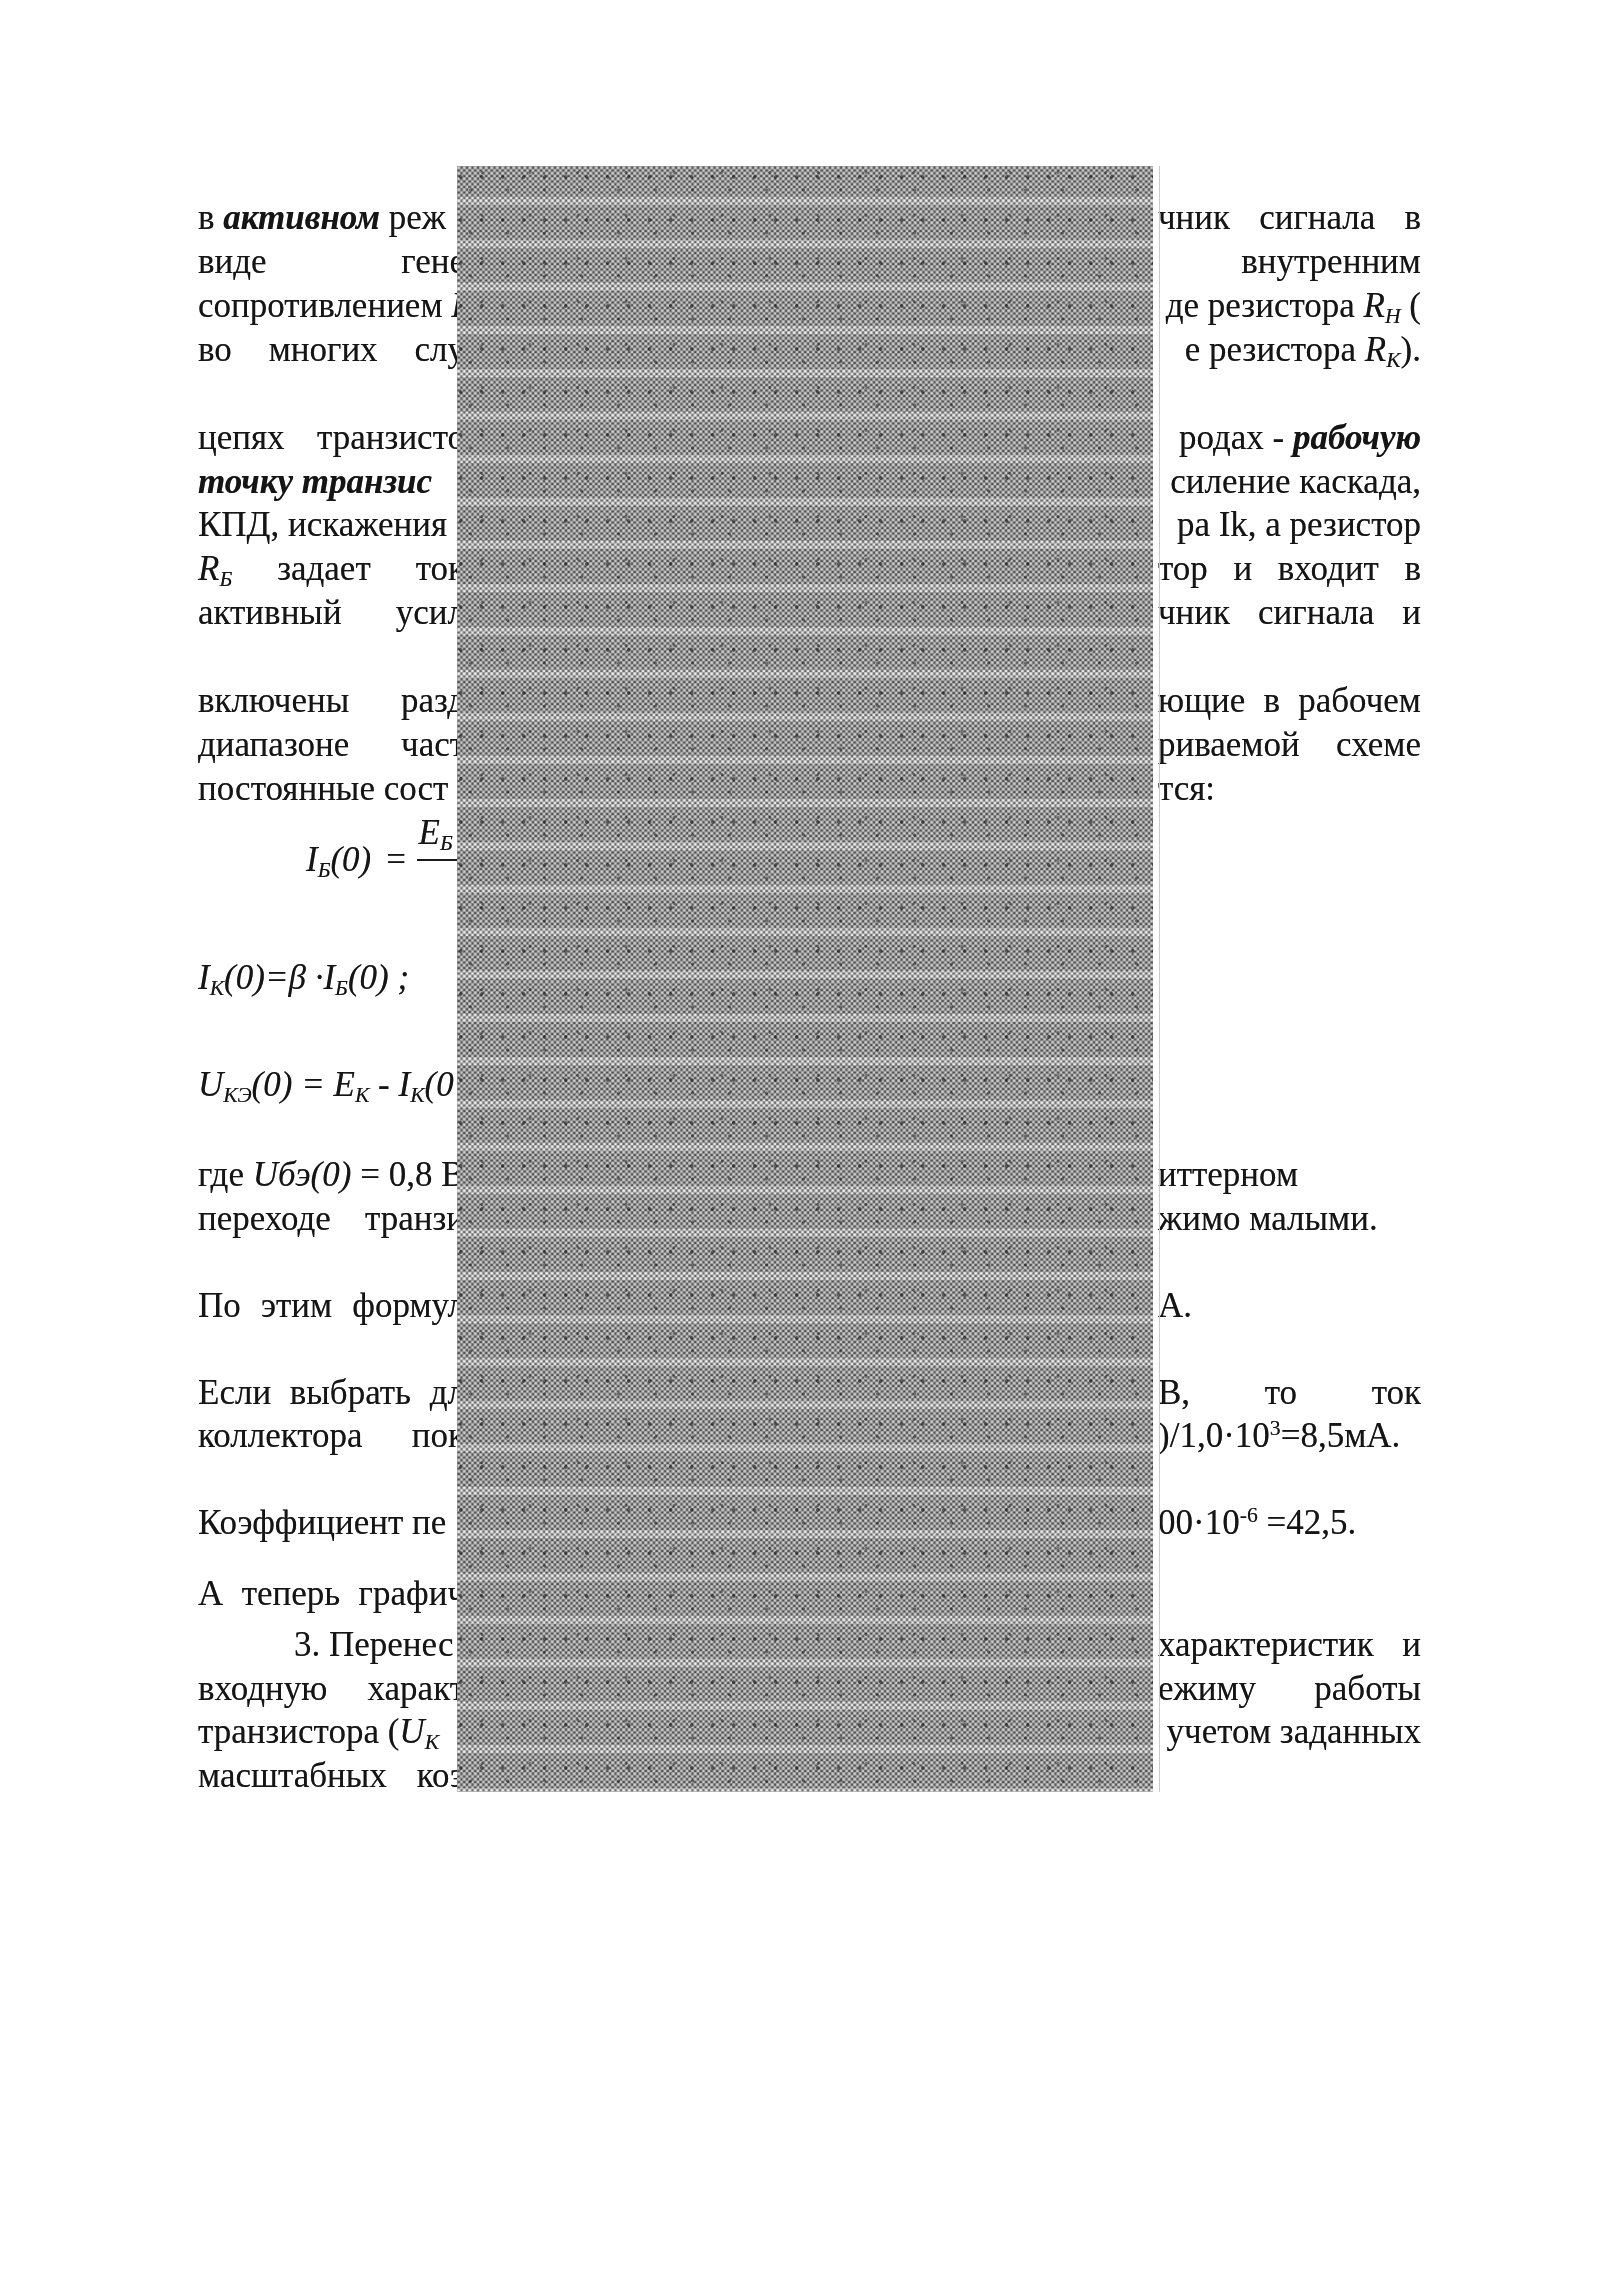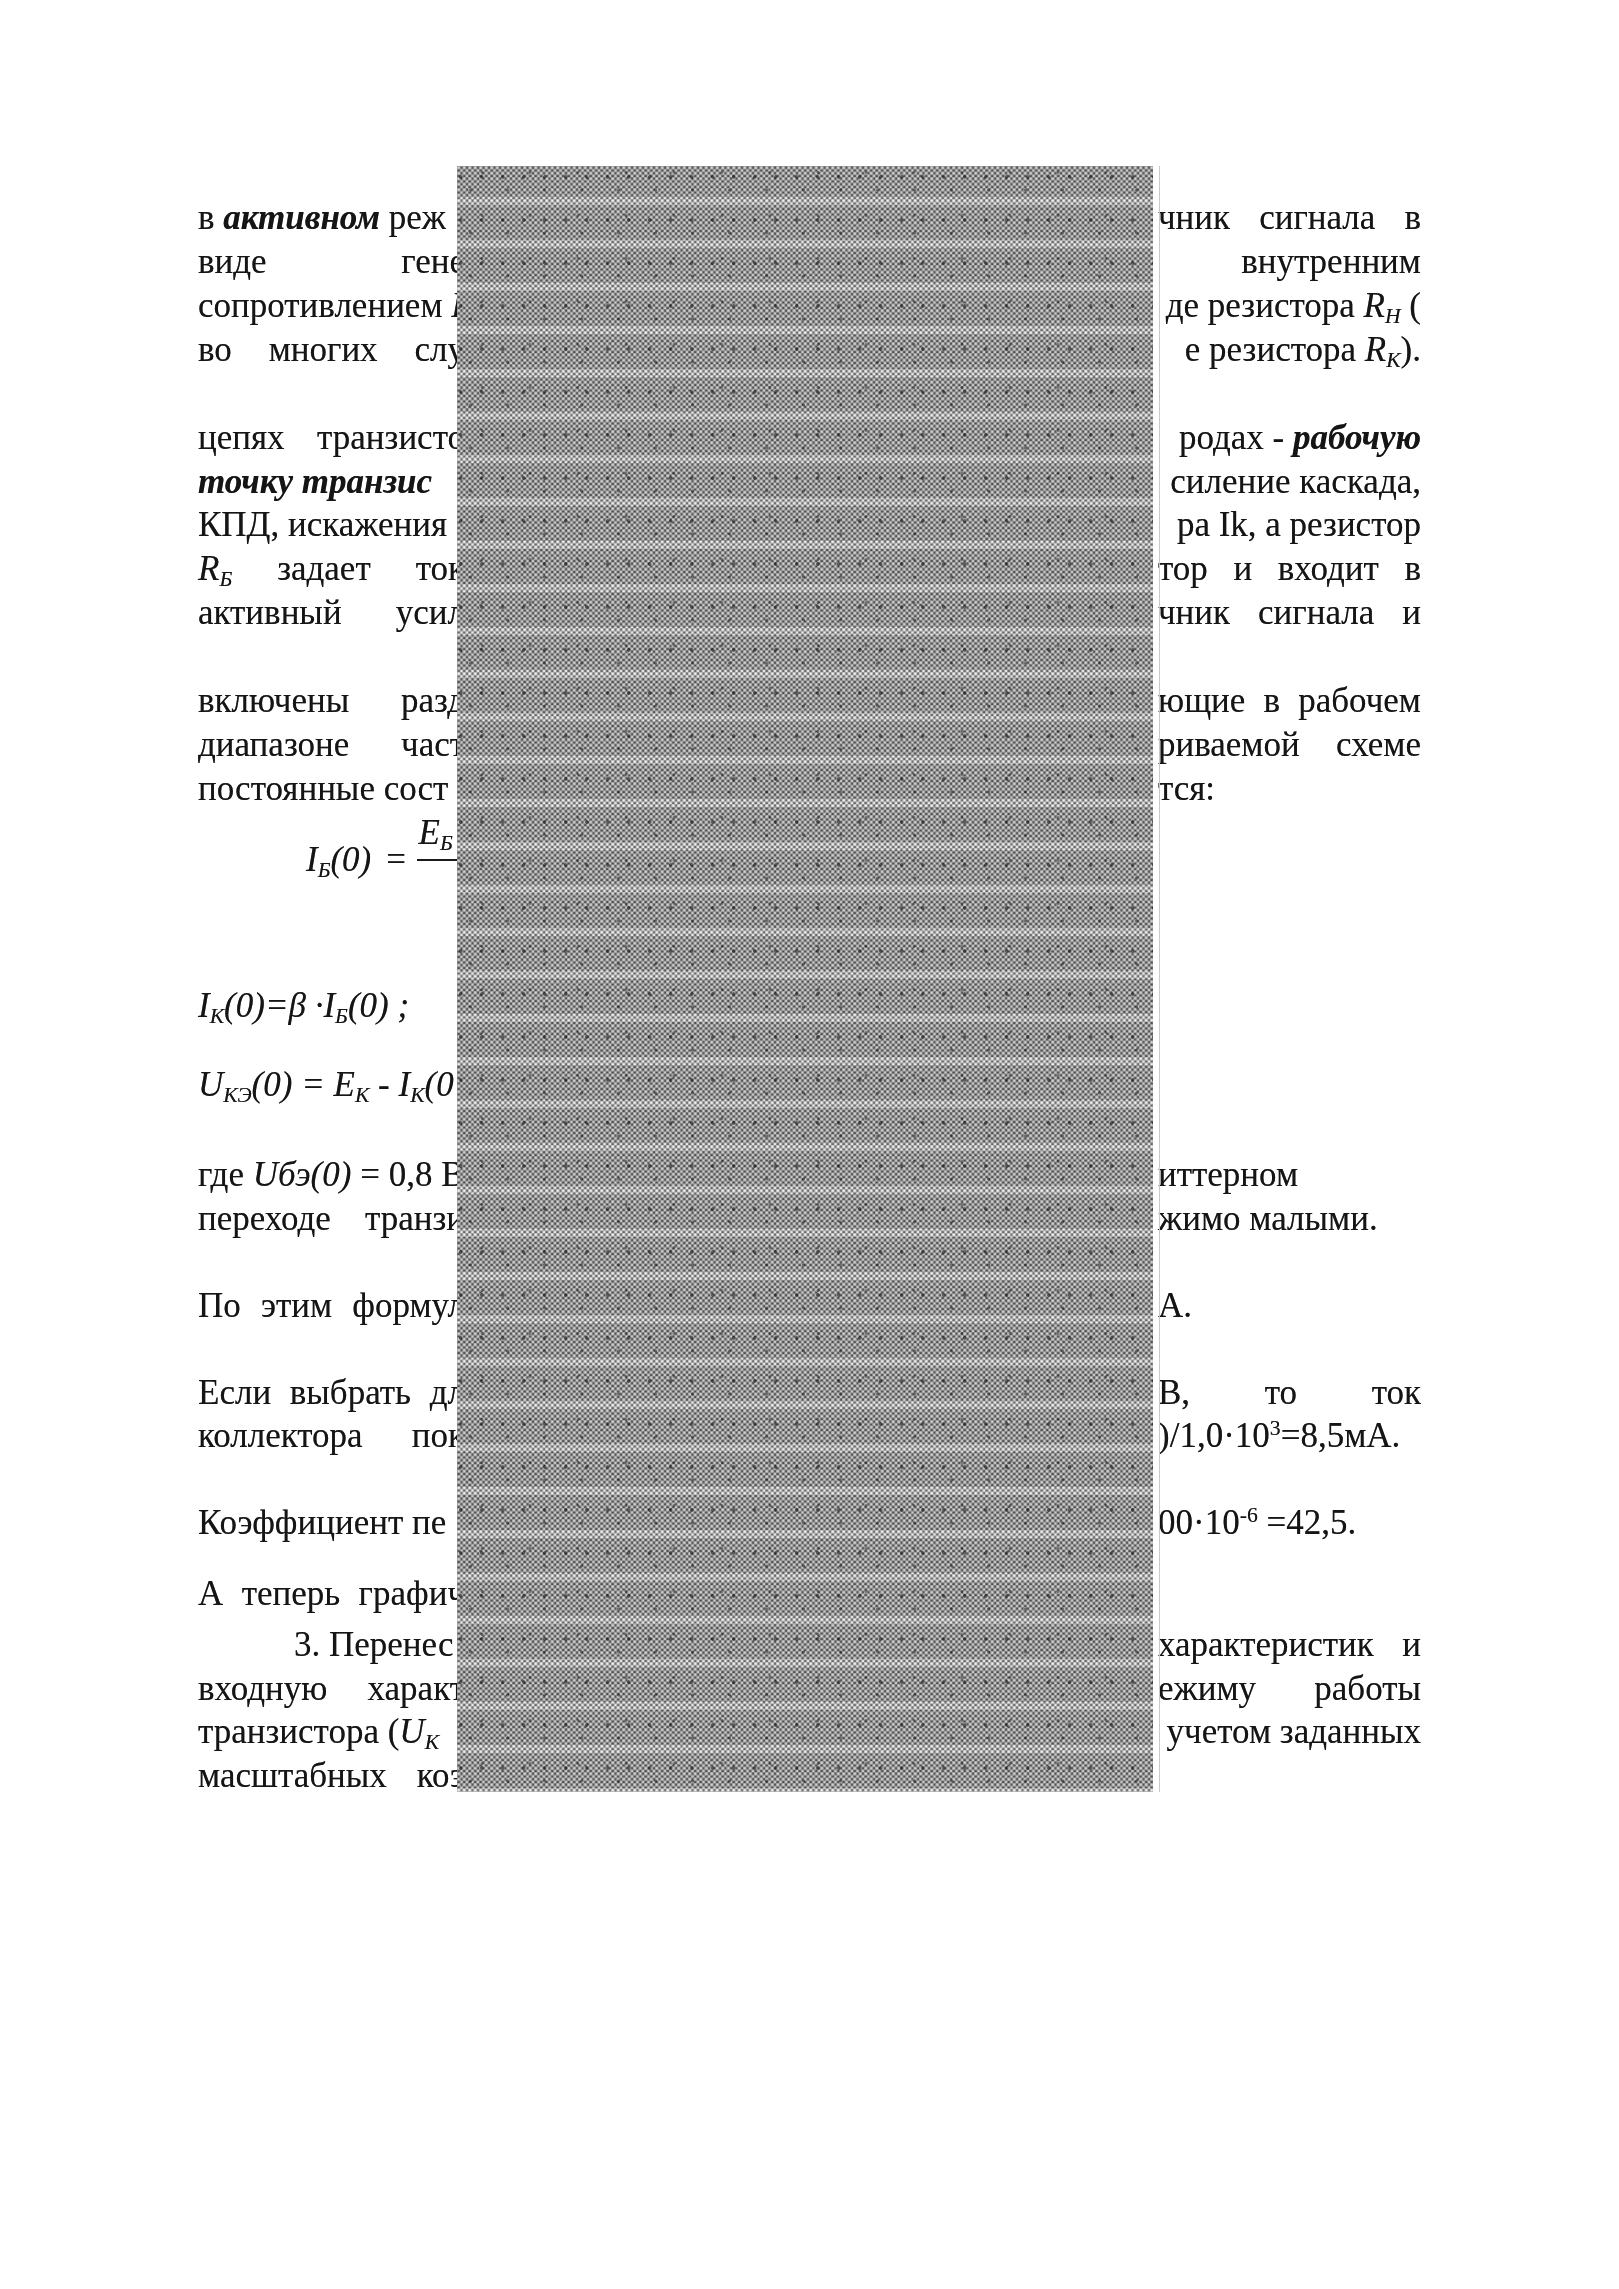--- a/index.html
+++ b/index.html
@@ -123,21 +123,21 @@
         <span class="frag r fit-j"><span>ющие в рабочем</span></span>
       </div>
       <div class="line" style="top: 723px;">
         <span class="frag l fit-j"><span>диапазоне част</span></span>
         <span class="frag r fit-j"><span>риваемой схеме</span></span>
       </div>
       <div class="line" style="top: 767px;">
         <span class="frag l fit-n"><span>постоянные сост</span></span>
         <span class="frag r fit-l"><span>тся:</span></span>
       </div>
-      <div class="line free" style="top: 956px; margin-top: 28px;">
+      <div class="line free" style="top: 956px;">
         <span class="frag l fit-n"><span class="it">I</span><sub class="it">К</sub><span class="it">(0)</span><span class="it">=</span><span class="it">β</span><span class="it"> ·</span><span class="it">I</span><sub class="it">Б</sub><span class="it">(0)</span><span class="it"> ;</span></span>
       </div>
       <div class="line free" style="top: 1063px;">
         <span class="frag l fit-n"><span class="it">U</span><sub class="it">КЭ</sub><span class="it">(0)</span><span class="it"> = </span><span class="it">E</span><sub class="it">К</sub><span class="it"> - </span><span class="it">I</span><sub class="it">К</sub><span class="it">(0</span></span>
       </div>
       <div class="line" style="top: 1153px; justify-content: center;">
         <span class="frag l fit-n"><span>где </span><span class="it">Uбэ(0)</span><span> = 0,8 </span><span>В</span></span>
         <span class="frag r fit-l"><span>иттерном</span></span>
       </div>
       <div class="line" style="top: 1197px;">

